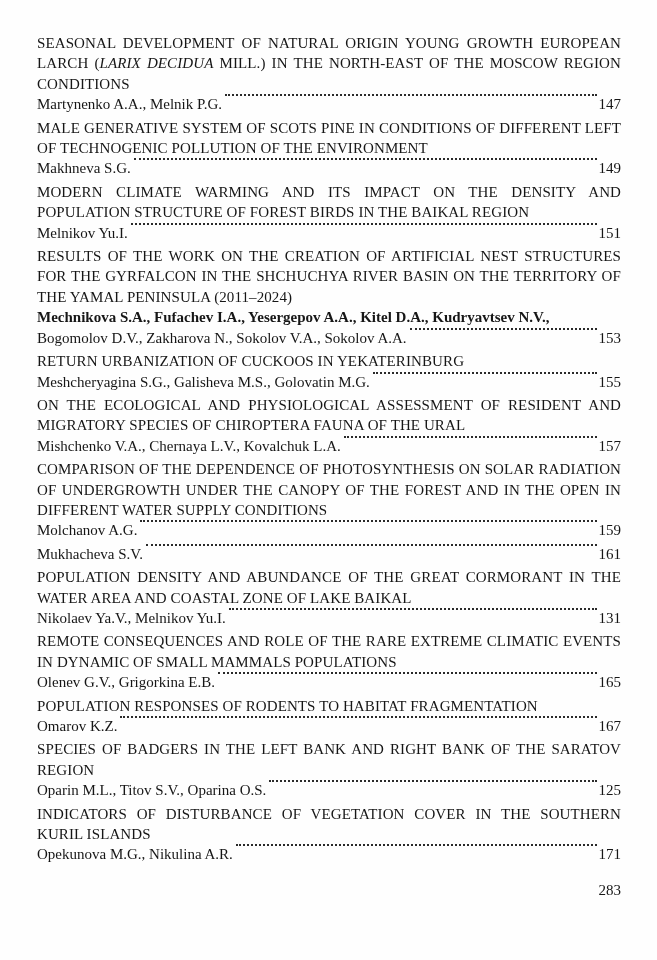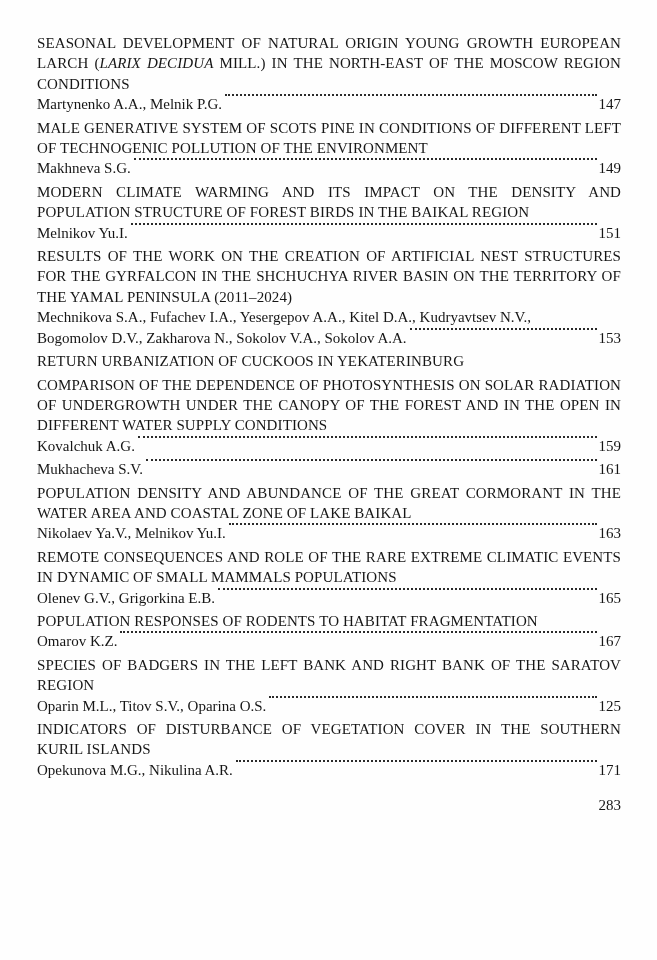--- a/index.html
+++ b/index.html
@@ -28,21 +28,21 @@
   }
   .entry-title .ital { font-style: italic; }
   .author-line {
     display: flex;
     align-items: flex-start;
     font-size: 15px;
     line-height: 20.4px;
     white-space: nowrap;
   }
   .author-line .author-text { flex: 0 0 auto; }
-  .author-line.no-leader { display: block; }
+  .author-line.no-leader { display: block; font-weight: bold; }
   .leader {
     flex: 1 1 auto;
     min-width: 12px;
     border-bottom: 2px dotted #2a2a2a;
     margin: 0 2px 3px 3px;
   }
   .page-num {
     flex: 0 0 auto;
     text-align: right;
   }
@@ -90,46 +90,59 @@
   <div class="author-line no-leader"><span class="author-text">Mechnikova S.A., Fufachev I.A., Yesergepov A.A., Kitel D.A., Kudryavtsev N.V.,</span></div>
         <div class="author-line">
           <span class="author-text">Bogomolov D.V., Zakharova N., Sokolov V.A., Sokolov A.A.</span>
           <span class="leader"></span>
           <span class="page-num">153</span>
         </div>
       </div>
 
   <div class="toc-entry">
     <div class="entry-title"><span>RETURN URBANIZATION OF CUCKOOS IN YEKATERINBURG</span></div>
+  <div class="author-line">
+          <span class="author-text">Meshcheryagina S.G., Galisheva M.S., Golovatin M.G.</span>
+          <span class="leader"></span>
+          <span class="page-num">155</span>
+        </div>
       </div>
 
+  <div class="toc-entry">
+    <div class="entry-title"><span>ON THE ECOLOGICAL AND PHYSIOLOGICAL ASSESSMENT OF RESIDENT AND MIGRATORY SPECIES OF CHIROPTERA FAUNA OF THE URAL</span></div>
+  <div class="author-line">
+          <span class="author-text">Mishchenko V.A., Chernaya L.V., Kovalchuk L.A.</span>
+          <span class="leader"></span>
+          <span class="page-num">157</span>
+        </div>
+      </div>
 
   <div class="toc-entry">
     <div class="entry-title"><span>COMPARISON OF THE DEPENDENCE OF PHOTOSYNTHESIS ON SOLAR RADIATION OF UNDERGROWTH UNDER THE CANOPY OF THE FOREST AND IN THE OPEN IN DIFFERENT WATER SUPPLY CONDITIONS</span></div>
   <div class="author-line">
-          <span class="author-text">Kovalchuk A.G.</span>
+          <span class="author-text">Molchanov A.G.</span>
           <span class="leader"></span>
           <span class="page-num">159</span>
         </div>
       </div>
 
   <div class="toc-entry">
   <div class="author-line">
           <span class="author-text">Mukhacheva S.V.</span>
           <span class="leader"></span>
           <span class="page-num">161</span>
         </div>
       </div>
 
   <div class="toc-entry">
     <div class="entry-title"><span>POPULATION DENSITY AND ABUNDANCE OF THE GREAT CORMORANT IN THE WATER AREA AND COASTAL ZONE OF LAKE BAIKAL</span></div>
   <div class="author-line">
           <span class="author-text">Nikolaev Ya.V., Melnikov Yu.I.</span>
           <span class="leader"></span>
-          <span class="page-num">163</span>
+          <span class="page-num">131</span>
         </div>
       </div>
 
   <div class="toc-entry">
     <div class="entry-title"><span>REMOTE CONSEQUENCES AND ROLE OF THE RARE EXTREME CLIMATIC EVENTS IN DYNAMIC OF SMALL MAMMALS POPULATIONS</span></div>
   <div class="author-line">
           <span class="author-text">Olenev G.V., Grigorkina E.B.</span>
           <span class="leader"></span>
           <span class="page-num">165</span>
         </div>

